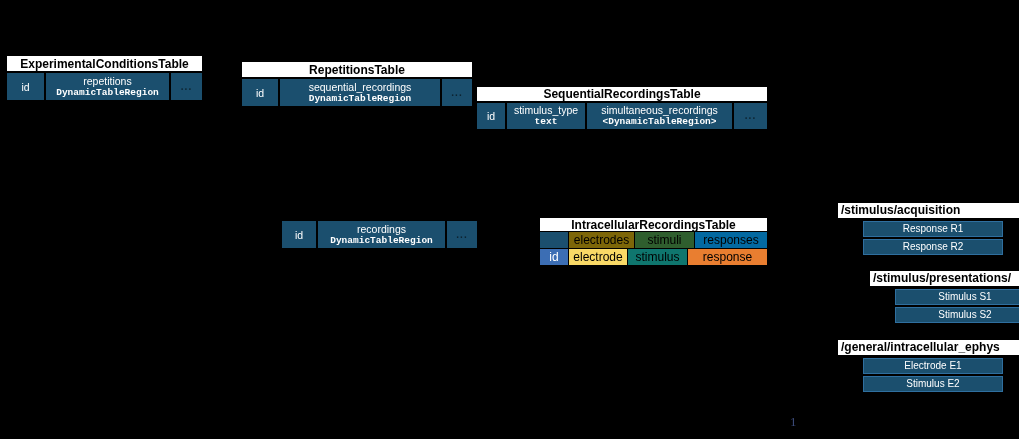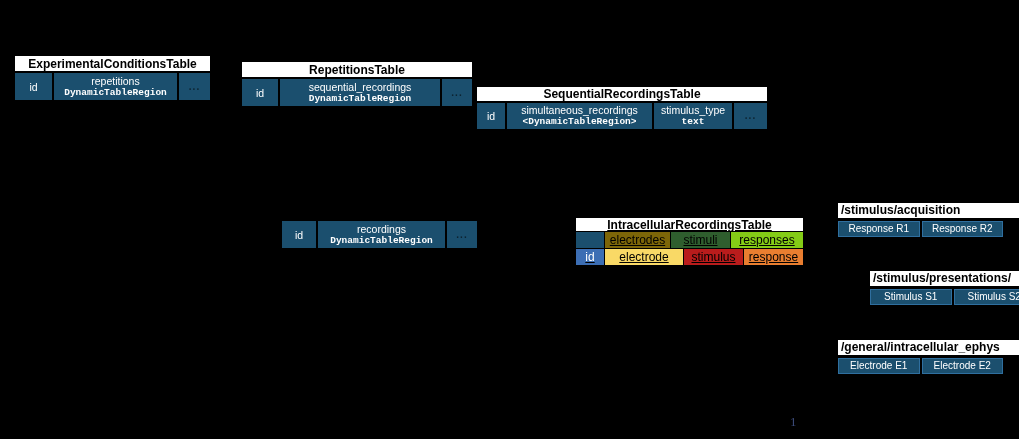--- a/index.html
+++ b/index.html
@@ -64,21 +64,21 @@
     font-weight: 700;
     font-size: 12px;
     height: 15px;
     line-height: 15px;
     padding-left: 3px;
     white-space: nowrap;
     overflow: hidden;
   }
   .group-items {
     display: flex;
-    flex-direction: row;
+    flex-direction: column;
     align-items: flex-end;
     margin-top: 3px;
     gap: 2px;
     padding-right: 16px;
   }
   .group-item {
     width: 140px;
     height: 16px;
     background: #1b4f6e;
     border: 1px solid #2f6f9f;
@@ -94,21 +94,21 @@
     color: #3b4a78;
     font-size: 13px;
     font-family: "Liberation Serif", serif;
   }
 </style>
 </head>
 <body>
 
 <div class="canvas">
 
-  <div class="tbl" style="left:15px; top:56px; width:195px;">
+  <div class="tbl" style="left:7px; top:56px; width:195px;">
     <div class="tbl-title" style="height:15px;">ExperimentalConditionsTable</div>
     <div class="row" style="height:27px;">
       <div class="cell" style="width:37px;">
         <span>id</span>
       </div>
       <div class="cell grow">
         <span>repetitions</span>
         <span class="mono">DynamicTableRegion</span>
       </div>
       <div class="cell dots" style="width:31px;">
@@ -132,28 +132,28 @@
       </div>
     </div>
   </div>
 
   <div class="tbl" style="left:477px; top:87px; width:290px;">
     <div class="tbl-title" style="height:14px;">SequentialRecordingsTable</div>
     <div class="row" style="height:26px;">
       <div class="cell" style="width:28px;">
         <span>id</span>
       </div>
-      <div class="cell grow">
-        <span>simultaneous_recordings</span>
-        <span class="mono">&lt;DynamicTableRegion&gt;</span>
-      </div>
       <div class="cell" style="width:78px;">
         <span>stimulus_type</span>
         <span class="mono">text</span>
       </div>
+      <div class="cell grow">
+        <span>simultaneous_recordings</span>
+        <span class="mono">&lt;DynamicTableRegion&gt;</span>
+      </div>
       <div class="cell dots" style="width:33px;">
         <span>...</span>
       </div>
     </div>
   </div>
 
   <div class="tbl" style="left:282px; top:219px; width:195px;">
     <div class="row" style="height:27px;">
       <div class="cell" style="width:34px;">
         <span>id</span>
@@ -161,32 +161,32 @@
       <div class="cell grow">
         <span>recordings</span>
         <span class="mono">DynamicTableRegion</span>
       </div>
       <div class="cell dots" style="width:30px;">
         <span>...</span>
       </div>
     </div>
   </div>
 
-  <div class="tbl" style="left:576px; top:218px; width:227px;text-decoration:underline;">
+  <div class="tbl" style="left:540px; top:218px; width:227px;">
     <div class="tbl-title" style="height:13px;">IntracellularRecordingsTable</div>
     <div class="irow">
       <div class="icell" style="width: 28px; background: rgb(27, 79, 110);"></div>
       <div class="icell" style="width: 65px; background: rgb(125, 102, 8);">electrodes</div>
       <div class="icell" style="width: 59px; background: rgb(47, 94, 46);">stimuli</div>
-      <div class="icell grow" style="background: #84cc16;">responses</div>
+      <div class="icell grow" style="background: #0369a1;">responses</div>
     </div>
     <div class="irow">
       <div class="icell" style="width: 28px; color: rgb(255, 255, 255); background: rgb(60, 110, 180);">id</div>
-      <div class="icell" style="width: 78px; color: rgb(0, 0, 0); background: rgb(249, 217, 102);">electrode</div>
-      <div class="icell" style="width: 59px; color: rgb(0, 0, 0); background: #b91c1c;">stimulus</div>
+      <div class="icell" style="width: 58px; color: rgb(0, 0, 0); background: rgb(249, 217, 102);">electrode</div>
+      <div class="icell" style="width: 59px; color: rgb(0, 0, 0); background: #0f766e;">stimulus</div>
       <div class="icell grow" style="color: rgb(0, 0, 0); background: rgb(233, 126, 48);">response</div>
     </div>
   </div>
 
   <div class="group" style="left:838px; top:203px;">
     <div class="group-label">/stimulus/acquisition</div>
     <div class="group-items">
       <div class="group-item">Response R1</div>
       <div class="group-item">Response R2</div>
     </div>
@@ -197,19 +197,19 @@
     <div class="group-items">
       <div class="group-item">Stimulus S1</div>
       <div class="group-item">Stimulus S2</div>
     </div>
   </div>
 
   <div class="group" style="left:838px; top:340px;">
     <div class="group-label">/general/intracellular_ephys</div>
     <div class="group-items">
       <div class="group-item">Electrode E1</div>
-      <div class="group-item">Electrode E2</div>
+      <div class="group-item">Stimulus E2</div>
     </div>
   </div>
 
   <div class="page-marker">1</div>
 
 </div>
 
 </body></html>

